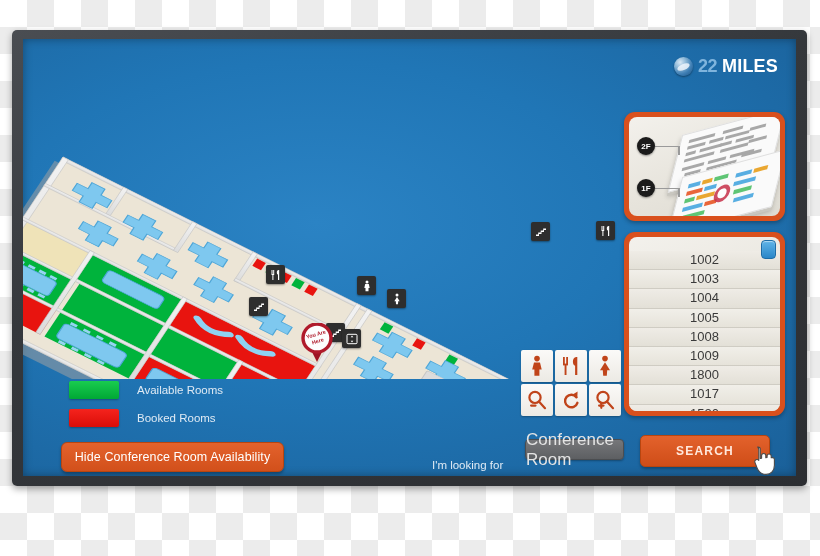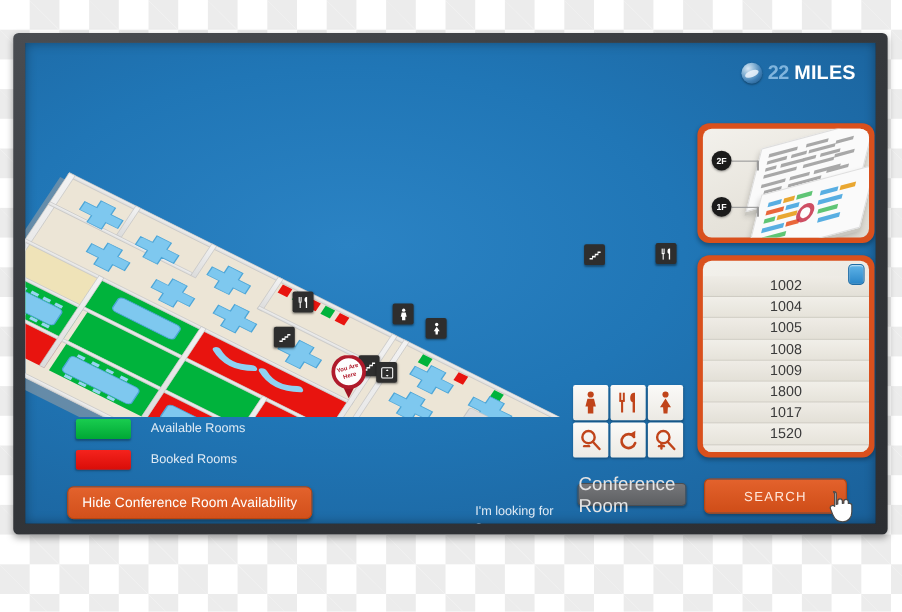--- a/index.html
+++ b/index.html
@@ -32,21 +32,21 @@
   #logo .swirl{width:19px;height:19px;border-radius:50%;
     background:radial-gradient(circle at 32% 28%,#d9e8f5 0%,#8fb9d8 30%,#3f7fb5 62%,#1c4f7d 100%);
     position:relative;box-shadow:0 1px 2px rgba(0,0,0,.4);}
   #logo .swirl:after{content:"";position:absolute;left:3px;top:7px;width:13px;height:6px;
     border-radius:50%;background:#eef5fb;transform:rotate(-22deg);opacity:.85;}
   #logo .t22{font-size:18px;font-weight:bold;color:#7fb4dd;letter-spacing:-.5px;}
   #logo .tmiles{font-size:18px;font-weight:bold;color:#ffffff;letter-spacing:.2px;}
 
   
   .opanel{position:absolute;background:#d9501d;border-radius:11px;padding:5px;
-    box-shadow:0 2px 4px rgba(0,0,0,.3);box-sizing:border-box;margin-left:10px;}
+    box-shadow:0 2px 4px rgba(0,0,0,.3);box-sizing:border-box;}
   .opanel .inner{width:100%;height:100%;border-radius:8px;box-sizing:border-box;
     background:linear-gradient(160deg,#f3f1ec 0%,#e7e4dc 55%,#dedbd2 100%);overflow:hidden;position:relative;}
   #floor-panel{left:601px;top:73px;width:161px;height:109px;}
   #list-panel{left:601px;top:193px;width:161px;height:184px;}
 
   
   .plate{position:absolute;}
   .plate .sheet{
     width:104px;height:54px;background:#fafafa;
     transform:skewY(-15deg) skewX(-15deg);
@@ -88,21 +88,21 @@
 
   
   #lookfor{position:absolute;left:409px;top:419px;width:84px;color:#dfeaf4;font-size:11.5px;line-height:14px;}
   .gbtn{position:absolute;border-radius:4px;background:linear-gradient(180deg,#76777a 0%,#5d5f62 100%);
     border:1px solid #4b4d50;color:#e4e4e4;font-size:17px;display:flex;align-items:center;
     justify-content:center;box-shadow:0 1px 2px rgba(0,0,0,.3);}
   #conf-btn{left:502px;top:400px;width:97px;height:19px;}
   #desk-btn{left:502px;top:424px;width:97px;height:19px;}
   #search-btn{position:absolute;left:617px;top:396px;width:128px;height:30px;border-radius:5px;
     background:linear-gradient(180deg,#e3622c 0%,#cf4d18 100%);border:1px solid #b8450f;
-    color:#ffe8dc;font-size:12px;font-weight:normal;letter-spacing:1.2px;
+    color:#ffe8dc;font-size:12px;font-weight:bold;letter-spacing:1.2px;
     display:flex;align-items:center;justify-content:center;box-shadow:0 2px 3px rgba(0,0,0,.3);}
   #cursor{position:absolute;left:728px;top:406px;width:26px;height:32px;z-index:40;}
 
   
   #map{position:absolute;left:0;top:0;width:595px;height:340px;}
   #map svg{display:block;}
   .mapicon{position:absolute;width:19px;height:19px;background:#2e2e2e;border-radius:2px;
     display:flex;align-items:center;justify-content:center;box-shadow:0 1px 2px rgba(0,0,0,.4);}
   #youhere{position:absolute;left:277px;top:284px;width:34px;height:40px;}
 </style>
@@ -428,20 +428,21 @@
         <div class="badge" style="left:8px;top:62px;">1F</div>
         <div class="leader" style="left:26px;top:71px;width:24px;"></div>
         <div class="tick" style="left:49px;top:71px;height:9px;"></div>
       </div>
     </div>
 
     <div class="opanel" id="list-panel">
       <div class="inner">
         <div class="rowlist">
           <div class="rrow">1002</div>
+          <div class="rrow">1003</div>
           <div class="rrow">1004</div>
           <div class="rrow">1005</div>
           <div class="rrow">1008</div>
           <div class="rrow">1009</div>
           <div class="rrow">1800</div>
           <div class="rrow">1017</div>
           <div class="rrow">1520</div>
           <div class="rrow"></div>
         </div>
         <div id="scrollthumb"></div>

